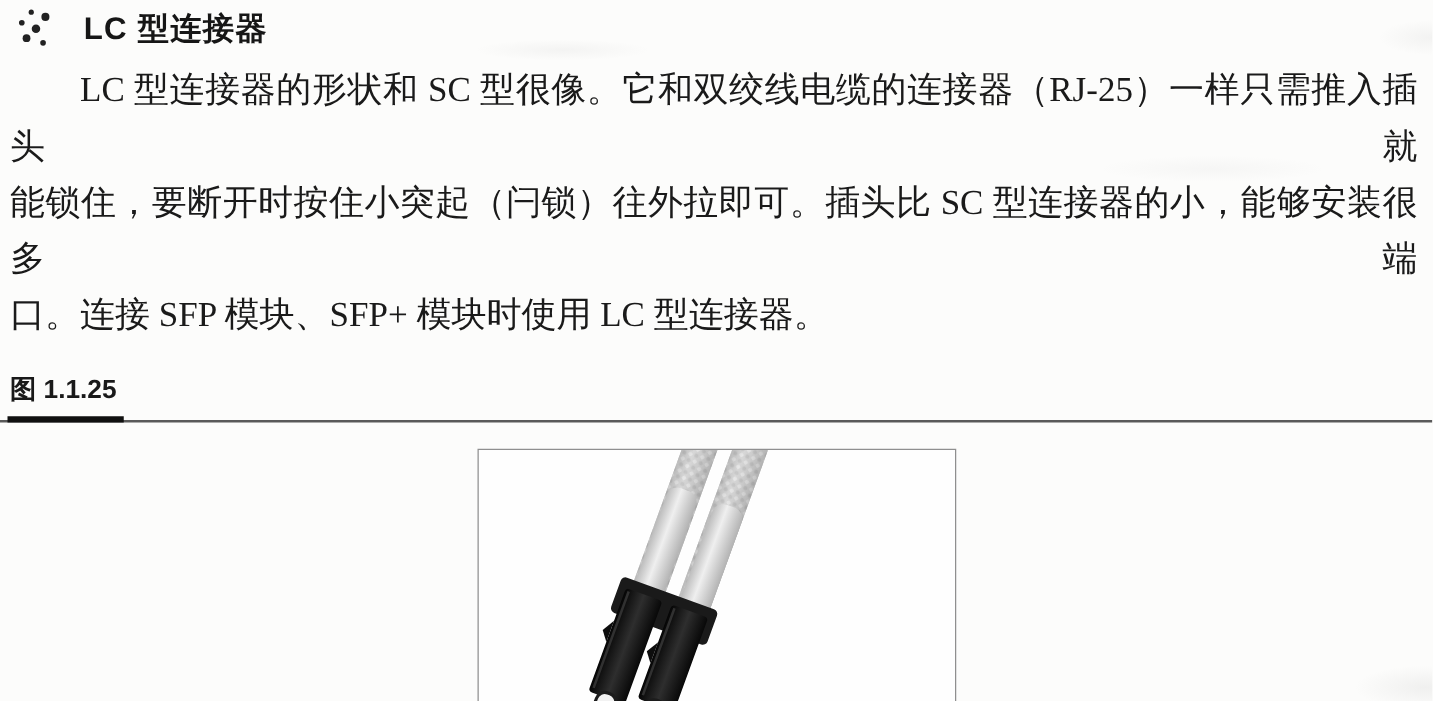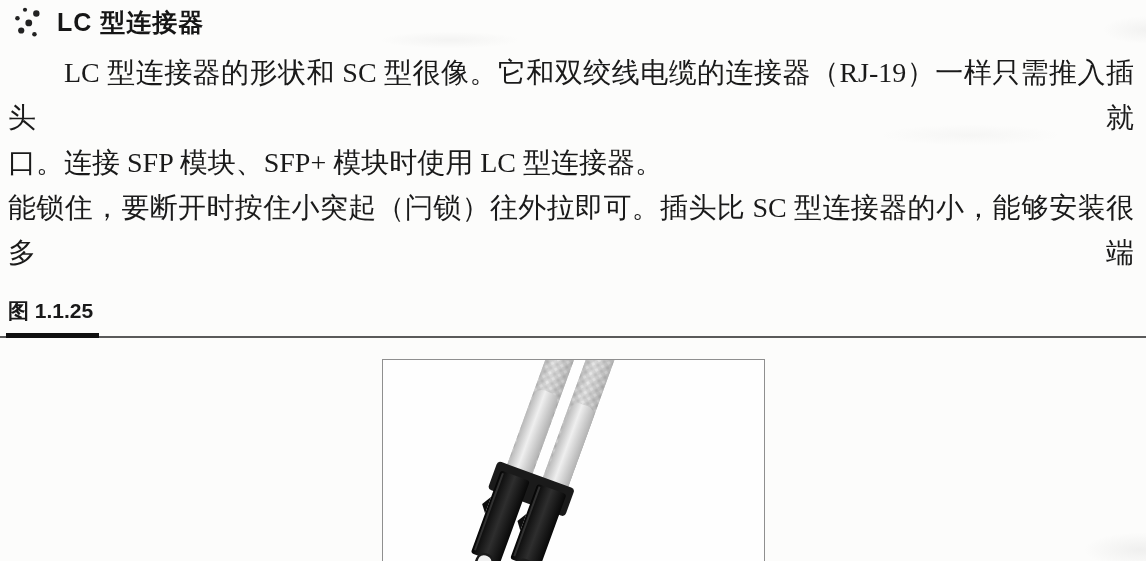--- a/index.html
+++ b/index.html
@@ -24,21 +24,21 @@
     background-size: 160px 50px, 120px 40px, 200px 24px, 260px 30px;
   }
 
   
   .heading-row {
     display: flex; align-items: center; gap: 15px;
     padding: 4px 0 0 8px; height: 36px;
   }
   .bullet { width: 34px; height: 34px; flex: 0 0 auto; }
   .heading-text {
-    font-size: 25px; font-weight: bold; letter-spacing: 1px; color: #161616;
+    font-size: 25px; font-weight: bold; letter-spacing: 1px; color: #161616; margin-left: 10px;
   }
 
   
   .para {
     margin: 10px 12px 0 8px;
     font-family: "Liberation Serif", "DejaVu Serif", serif;
     font-size: 28px; line-height: 45px; color: #1a1a1a;
   }
   .para-line { white-space: nowrap; }
   .para-line.fill {
@@ -85,23 +85,23 @@
       <circle cx="30" cy="9" r="3.4" fill="#222"></circle>
       <circle cx="10" cy="14" r="2.4" fill="#222"></circle>
       <circle cx="22" cy="19" r="3.6" fill="#222"></circle>
       <circle cx="14" cy="27" r="3.3" fill="#222"></circle>
       <circle cx="28" cy="31" r="2.4" fill="#222"></circle>
     </svg>
     <span class="heading-text">LC 型连接器</span>
   </div>
 
   <div class="para">
-    <div class="para-line fill indent">LC 型连接器的形状和 SC 型很像。它和双绞线电缆的连接器（RJ-19）一样只需推入插头就</div>
+    <div class="para-line fill indent">LC 型连接器的形状和 SC 型很像。它和双绞线电缆的连接器（RJ-25）一样只需推入插头就</div>
+    <div class="para-line fill">能锁住，要断开时按住小突起（闩锁）往外拉即可。插头比 SC 型连接器的小，能够安装很多端</div>
     <div class="para-line">口。连接 SFP 模块、SFP+ 模块时使用 LC 型连接器。</div>
-    <div class="para-line fill">能锁住，要断开时按住小突起（闩锁）往外拉即可。插头比 SC 型连接器的小，能够安装很多端</div>
   </div>
 
   <div class="caption-bar">
     <span class="fig-label">图 1.1.25</span>
   </div>
 
   <figure class="photo-frame" style="margin-top:21px">
     <svg width="381" height="272" viewBox="0 0 381 272" aria-hidden="true">
       <defs>
         <linearGradient id="cyl" x1="0" y1="0" x2="1" y2="0">

